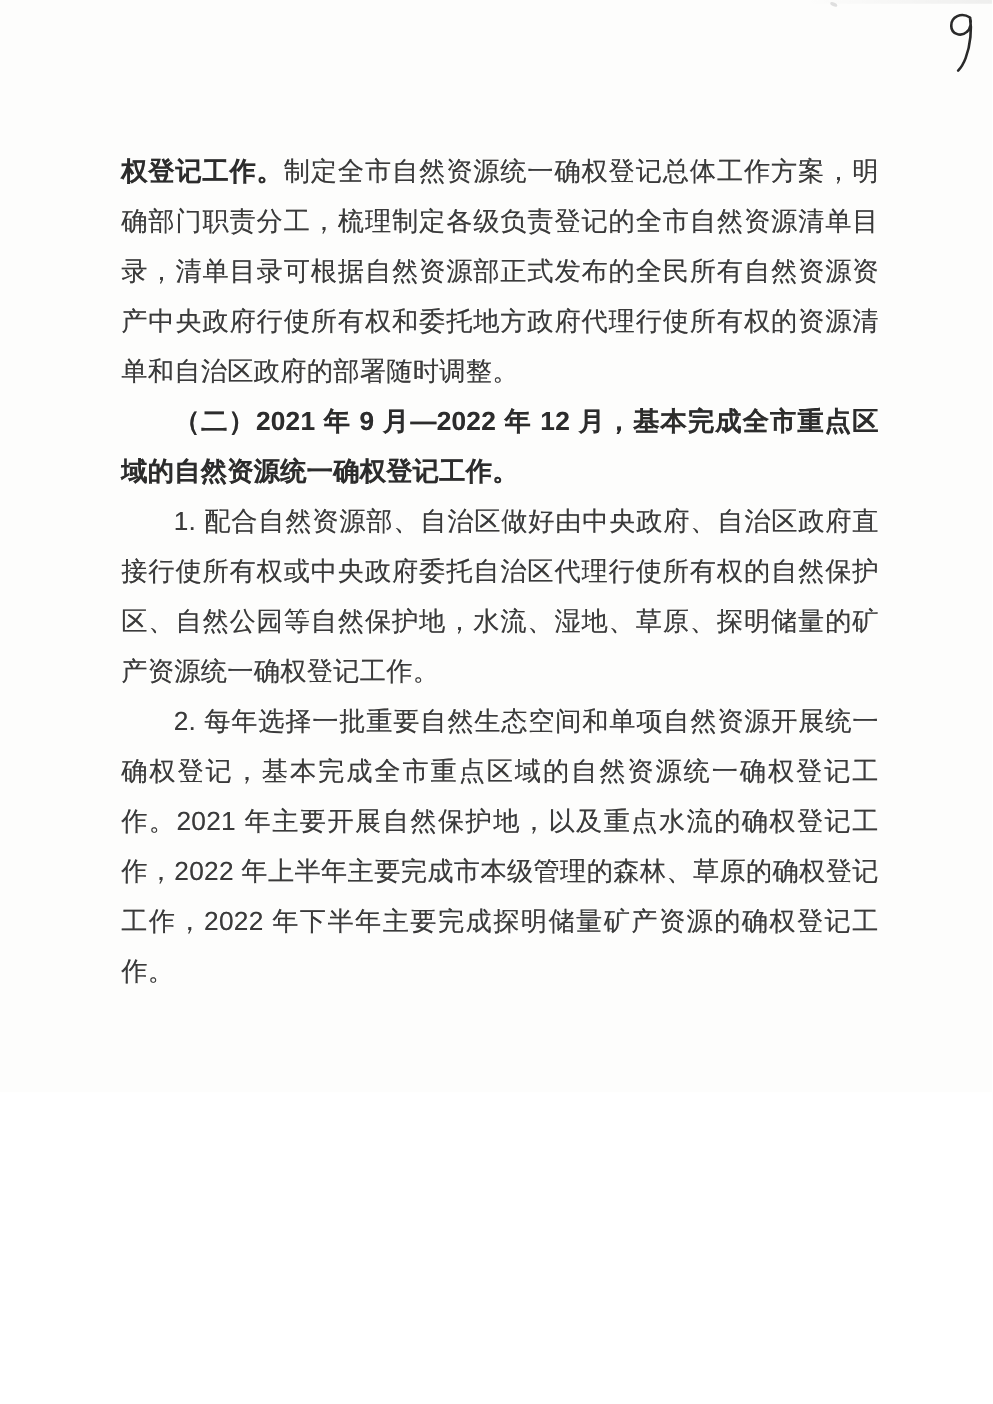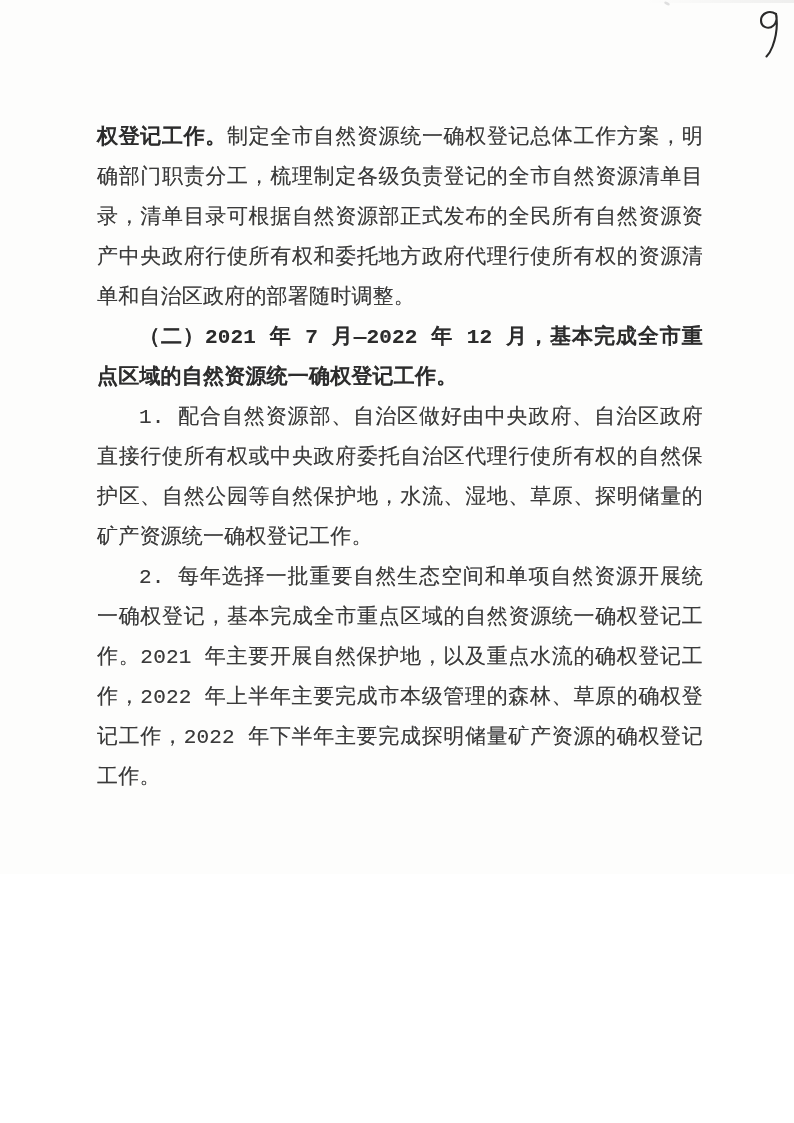--- a/index.html
+++ b/index.html
@@ -6,21 +6,21 @@
     margin: 0;
     padding: 0;
     background: #ffffff;
   }
   .sheet {
     position: relative;
     width: 794px;
     height: 874px;
     background: #fdfdfc;
     overflow: hidden;
-    font-family: Liberation Mono, monospace;
+    font-family: Liberation Sans, sans-serif;
   }
   
   .scan-edge {
     position: absolute;
     top: 0;
     right: 0;
     width: 150px;
     height: 3px;
     background: linear-gradient(to right, rgba(0,0,0,0), rgba(0,0,0,0.06));
   }
@@ -94,21 +94,21 @@
   </svg>
 
   <div class="content">
 
     <p class="para no-indent">
       <span class="lead">权登记工作。</span><span>制定全市自然资源统一确权登记总体工作方案，明确部门职责分工，梳理制定各级负责登记的全市自然资源清单目录，清单目录可根据自然资源部正式发布的全民所有自然资源资产中央政府行使所有权和委托地方政府代理行使所有权的资源清单和自治区政府的部署随时调整。</span>
     </p>
 
 
     <p class="para">
-      <span class="lead">（二）2021 年 7 月—2022 年 12 月，基本完成全市重点区域的自然资源统一确权登记工作。</span><span></span>
+      <span class="lead">（二）2021 年 9 月—2022 年 12 月，基本完成全市重点区域的自然资源统一确权登记工作。</span><span></span>
     </p>
 
     <p class="para">
       <span class="lead"></span><span>1. 配合自然资源部、自治区做好由中央政府、自治区政府直接行使所有权或中央政府委托自治区代理行使所有权的自然保护区、自然公园等自然保护地，水流、湿地、草原、探明储量的矿产资源统一确权登记工作。</span>
     </p>
 
     <p class="para">
       <span class="lead"></span><span>2. 每年选择一批重要自然生态空间和单项自然资源开展统一确权登记，基本完成全市重点区域的自然资源统一确权登记工作。2021 年主要开展自然保护地，以及重点水流的确权登记工作，2022 年上半年主要完成市本级管理的森林、草原的确权登记工作，2022 年下半年主要完成探明储量矿产资源的确权登记工作。</span>
     </p>
 

